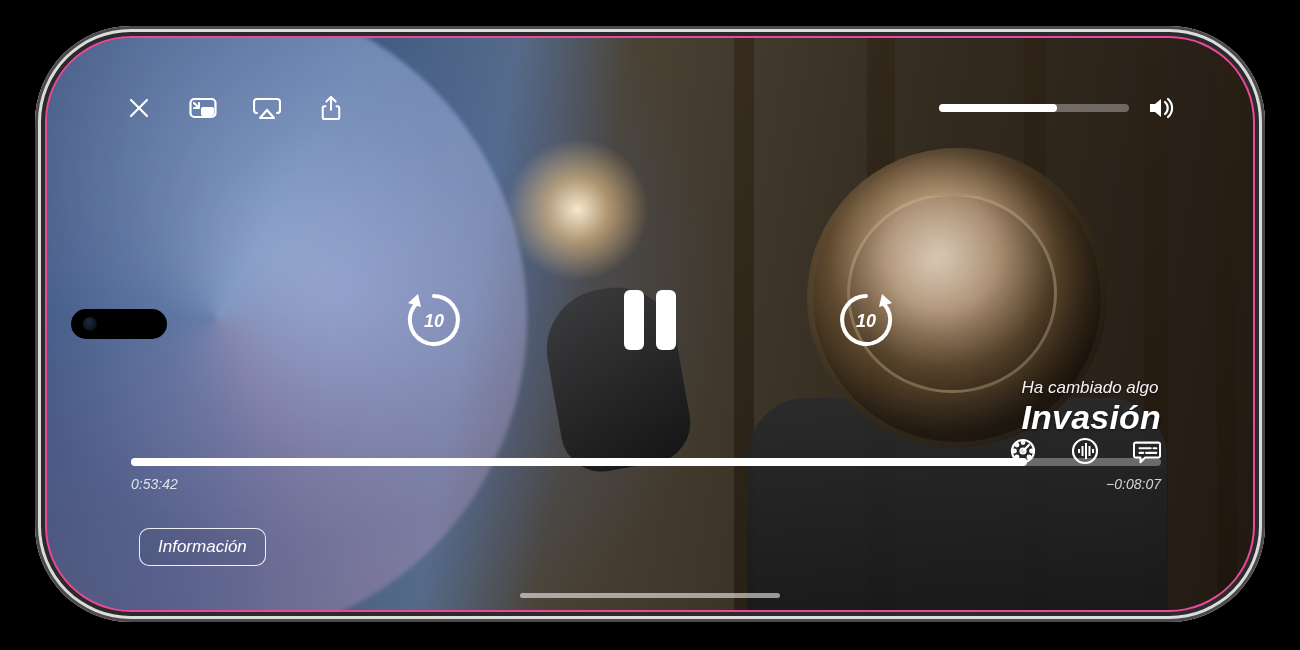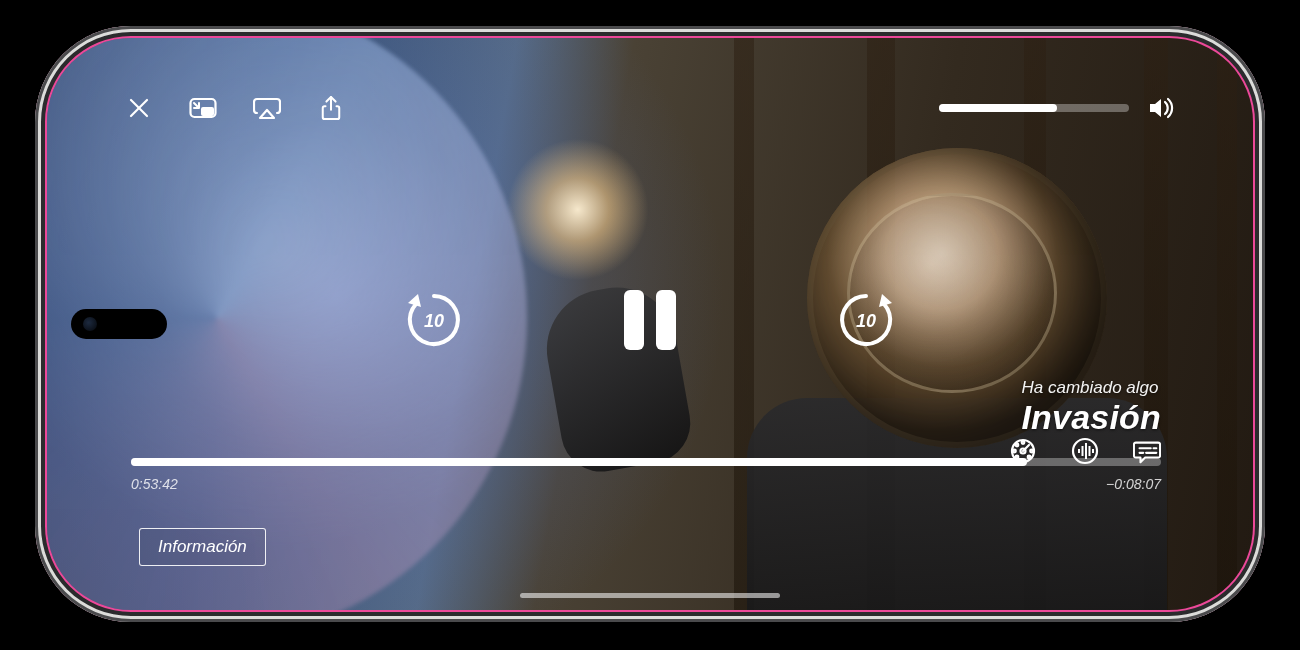--- a/index.html
+++ b/index.html
@@ -149,21 +149,21 @@
   .fill { position:absolute; left:0; top:0; bottom:0; background:#fff; border-radius:5px; }
   .times { display:flex; justify-content:space-between; margin-top:10px; font-size:14px; color:rgba(255,255,255,.8); font-variant-numeric:tabular-nums; }
 
   .pills {
     position:absolute; left:92px; top:490px;
     display:flex; gap:16px;
   }
   .pill {
     color:#fff; font-size:17px; font-weight:500;
     padding:8px 18px; border:1.5px solid rgba(255,255,255,.9);
-    border-radius:3px; cursor:pointer;
+    border-radius:10px; cursor:pointer;
     background:rgba(0,0,0,.05);
   }
 
   .home-indicator {
     position:absolute; left:50%; bottom:12px; transform:translateX(-50%);
     width:260px; height:5px; border-radius:3px; background:rgba(255,255,255,.55);
   }
 
   
   svg { display:block; }

